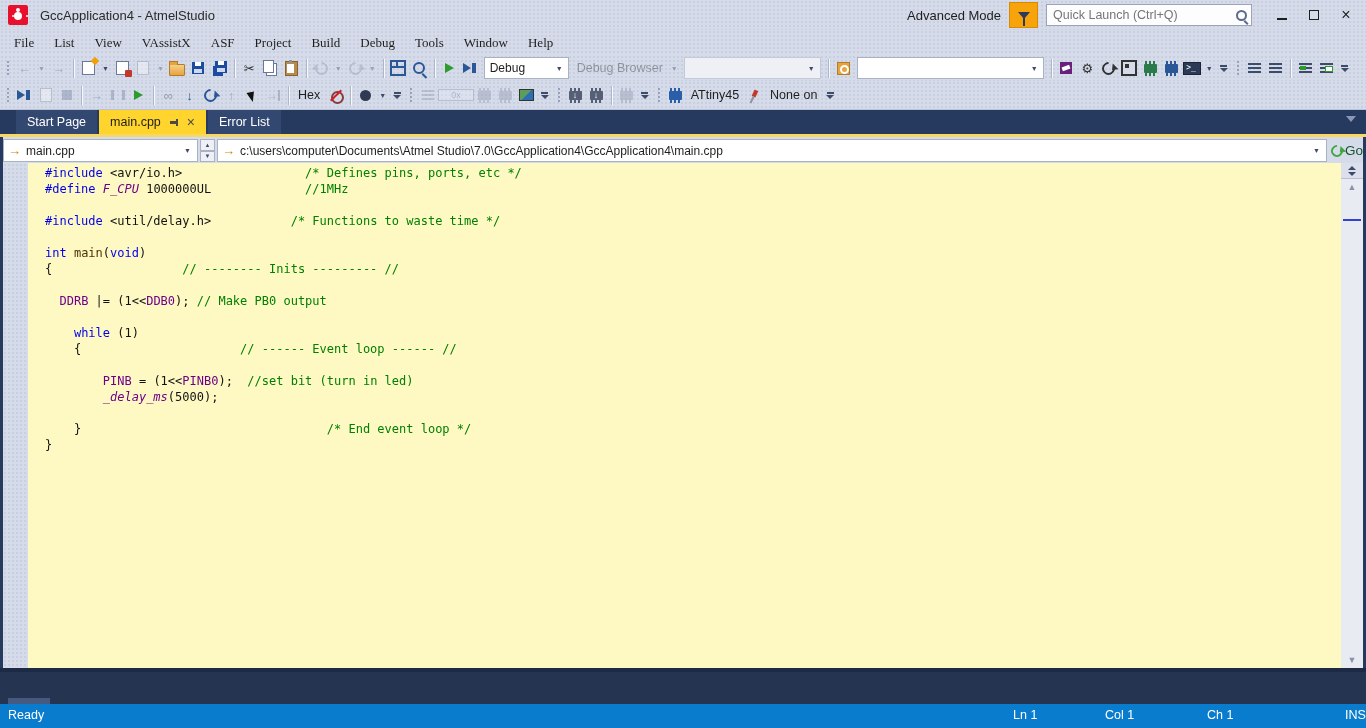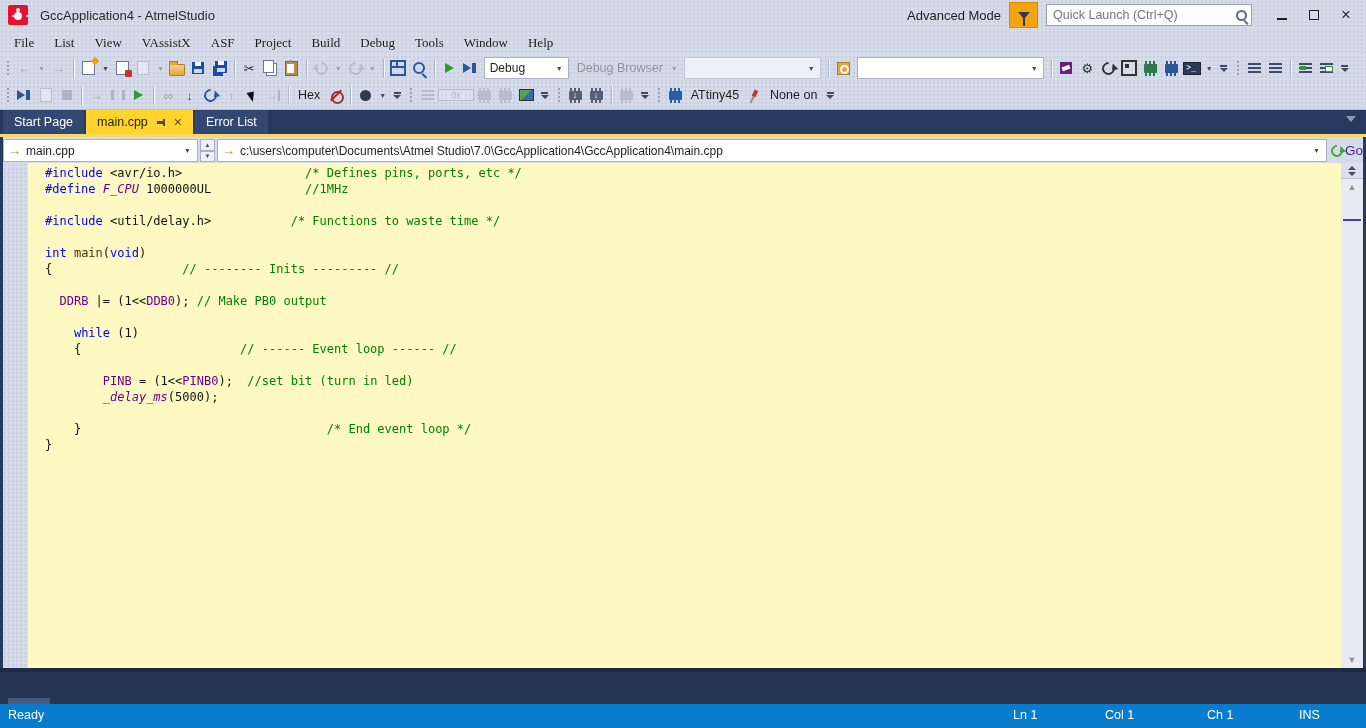--- a/index.html
+++ b/index.html
@@ -120,40 +120,40 @@
   .ic-bpdis::after{content:"";position:absolute;left:6px;top:-1px;width:2px;height:15px;background:#cc2222;transform:rotate(45deg);}
   .ic-lines{width:13px;height:11px;background:repeating-linear-gradient(#3e4b68 0 2px,transparent 2px 4px);position:relative;}
   .ic-lines.cm::after{content:"";position:absolute;left:1px;top:3px;width:6px;height:4px;background:#2e9b2e;}
   .ic-lines.ucm::after{content:"";position:absolute;left:5px;top:3px;width:6px;height:4px;background:#fff;border:1px solid #2e9b2e;}
   .ic-lines.out::after{content:"\2190";position:absolute;left:-2px;top:-3px;color:#2b5797;font-weight:bold;font-size:11px;}
   .ic-lines.ind::after{content:"\2192";position:absolute;right:-2px;top:-3px;color:#2b5797;font-weight:bold;font-size:11px;}
   .ic-screwdriver{width:4px;height:7px;background:#c0392b;position:relative;transform:rotate(25deg);margin-top:-4px;}
   .ic-screwdriver::after{content:"";position:absolute;left:1px;top:7px;width:2px;height:7px;background:#8a93a8;}
 
   
-  .tabstrip{height:24px;background:#26395e;display:flex;align-items:stretch;padding-left:3px;position:relative;}
+  .tabstrip{height:24px;background:#26395e;display:flex;align-items:stretch;padding-left:16px;position:relative;}
   .tab{display:flex;align-items:center;padding:0 11px;font-size:12.5px;color:#fff;background:#324870;margin-right:2px;}
   .tab.active{background:#ffd42c;color:#1e1e1e;}
   .tab .pin{width:9px;height:9px;position:relative;margin-left:9px;}
   .tab .pin::before{content:"";position:absolute;left:0;top:3px;width:6px;height:3px;background:#4a4a4a;}
   .tab .pin::after{content:"";position:absolute;left:6px;top:1px;width:2px;height:7px;background:#4a4a4a;}
   .tab .closex{margin-left:8px;font-size:14px;line-height:12px;color:#4a4a4a;}
   .tab-chevron{position:absolute;right:10px;top:6px;width:0;height:0;border-left:5px solid transparent;border-right:5px solid transparent;border-top:6px solid #8a97b5;}
   .accentline{height:3px;background:#f8d863;}
 
   
   .navbar{height:25px;background:#d6dbe9;display:flex;align-items:center;margin:0 3px;padding-top:1px;}
   .navcombo{height:21px;background:#fff;border:1px solid #a9b1c5;display:flex;align-items:center;font-size:12px;color:#1e1e1e;padding:0 3px 0 4px;}
   .navarrow{color:#d8820e;font-weight:bold;font-size:13px;margin-right:5px;flex:none;}
   .navcombo .cv{flex:1;white-space:nowrap;overflow:hidden;}
   .spinner{width:15px;height:23px;display:flex;flex-direction:column;margin:0 2px;}
   .spinbtn{flex:1;background:#eef0f6;border:1px solid #a9b1c5;font-size:6px;color:#3e4b68;display:flex;align-items:center;justify-content:center;}
   .gobtn{display:flex;align-items:center;margin-left:4px;flex:none;}
   .gobtn .circ{margin-right:2px;}
-  .gotext{font-size:13.5px;color:#4c1d95;}
+  .gotext{font-size:13.5px;color:#14532d;}
 
   
   .editor-region{flex:1;display:flex;background:#26395e;min-height:0;}
   .gutterstrip{width:25px;margin-left:3px;background:#d6dbe9;background-image:radial-gradient(#c8cfe0 1px,transparent 1px);background-size:4px 4px;}
   .codewrap{flex:1;background:#fef9c3;padding:2px 0 0 17px;overflow:hidden;font-family:"DejaVu Sans Mono","Liberation Mono",monospace;font-size:12px;line-height:16px;white-space:pre;}
   .cl{height:16px;}
   .c-kw{color:#0000f0;} .c-pl,.c-sp{color:#111;} .c-cm{color:#008000;}
   .c-mc{color:#6f008a;} .c-mi{color:#6f008a;font-style:italic;} .c-fn{color:#4a3206;}
   .vscroll{width:22px;background:#e8ebf2;margin-right:3px;display:flex;flex-direction:column;position:relative;}
   .split-handle{height:15px;background:#dbe0ec;border-bottom:1px solid #b9c0d4;display:flex;flex-direction:column;align-items:center;justify-content:center;}
@@ -172,21 +172,21 @@
   .corner{width:22px;height:17px;background:#e8ebf2;}
 
   
   .outband{height:32px;background:#253551;border-top:4px solid #1c2a45;position:relative;}
   .outtitle{position:absolute;left:8px;top:5px;color:#fff;font-size:13px;margin-top:48px;}
   .outtab{position:absolute;left:8px;bottom:0;width:42px;height:6px;background:#46597e;}
 
   
   .statusbar{height:24px;background:#0a7ccd;position:relative;color:#fff;font-size:12.5px;}
   .statusbar span{position:absolute;top:4px;}
-  .st-ready{left:8px;} .st-ln{left:1013px;} .st-col{left:1105px;} .st-ch{left:1207px;} .st-ins{left:1299px;}
+  .st-ready{left:8px;} .st-ln{left:1013px;} .st-col{left:1105px;} .st-ch{left:1207px;} .st-ins{left:1345px;}
 </style>
 </head>
 <body>
 
 <div class="app">
 
   <div class="titlebar chrome-bg">
     <div class="logo"></div>
     <span class="wtitle">GccApplication4 - AtmelStudio</span>
     <div class="tb-right">

